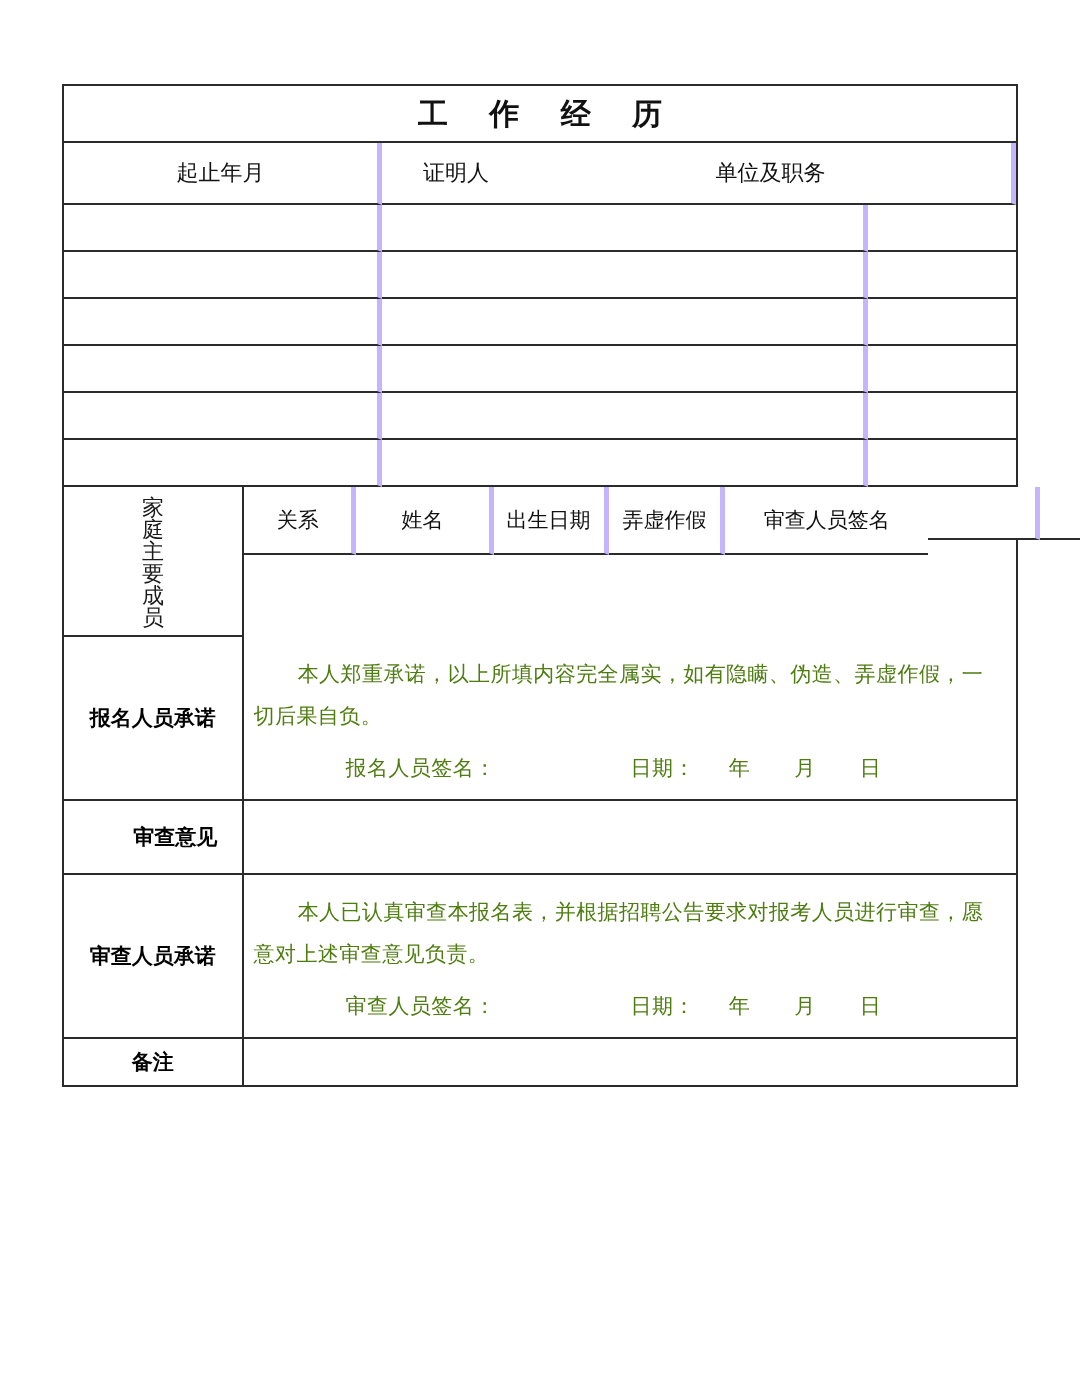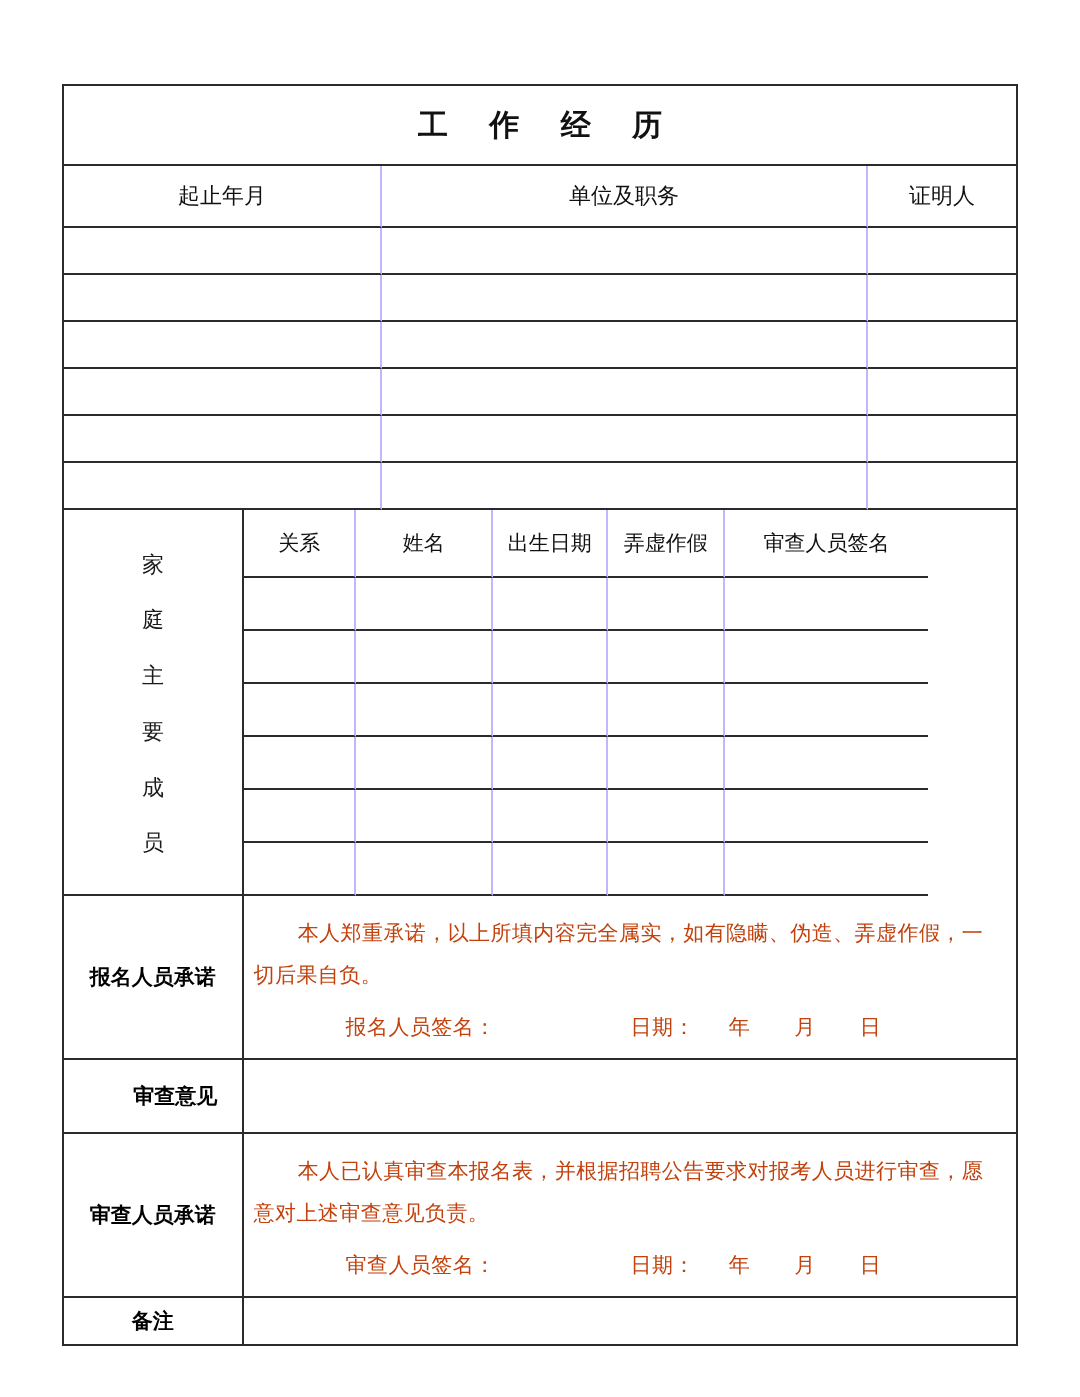--- a/index.html
+++ b/index.html
@@ -34,36 +34,36 @@
   }
 
   .row {
     display: flex;
     width: 100%;
     box-sizing: border-box;
   }
 
   .cell {
     box-sizing: border-box;
-    border-right: 2px solid #c4b5fd;
+    border-right: 5px solid #c4b5fd;
     border-bottom: 2px solid #2b2b2b;
     display: flex;
     align-items: center;
     justify-content: center;
     font-size: 21px;
     line-height: 1.25;
     color: #111;
     background: #fff;
   }
   .cell.last-col { border-right: none; }
 
   
   .title-cell {
     width: 100%;
-    height: 80px;
+    height: 57px;
     border-right: none;
     font-weight: bold;
     font-size: 30px;
     letter-spacing: 0.55em;
     text-indent: 0.55em;
     font-family: "Liberation Sans", "DejaVu Sans", sans-serif;
   }
 
   
   .we-c1 { width: 318px; }
@@ -88,21 +88,21 @@
     justify-content: space-evenly;
     padding: 10px 0 6px;
     font-size: 22px;
     line-height: 1;
   }
   .fam-label-col span { display: block; }
 
   .fam-right {
     width: 684px;
     display: flex;
-    flex-direction: column;
+    flex-direction: row;
   }
 
   .f-c1 { width: 127px; }
   .f-c2 { width: 155px; }
   .f-c3 { width: 130px; }
   .f-c4 { width: 132px; }
   .f-c5 { width: 230px; }
 
   .fam-head .cell { height: 68px; font-size: 21px; }
   .fam-body .cell { height: 53px; }
@@ -123,21 +123,21 @@
     color: #000000;
   }
   .blk-body {
     width: 774px;
     box-sizing: border-box;
     border-bottom: 2px solid #2b2b2b;
     padding: 16px 14px 10px 10px;
     font-family: "Liberation Serif", "DejaVu Serif", serif;
     font-size: 21px;
     line-height: 2.0;
-    color: #c2410c;
+    color: #4d7c0f;
   }
   .blk-body p {
     margin: 0;
     text-indent: 2.1em;
     letter-spacing: 0.02em;
   }
   .sign-line {
     margin: 10px 0 0 0;
     display: flex;
     font-size: 21px;
@@ -171,22 +171,22 @@
 <div class="page">
 
   <div class="form-frame">
 
     <div class="row">
       <div class="cell title-cell">工 作 经 历</div>
     </div>
 
     <div class="row we-head">
       <div class="cell we-c1">起止年月</div>
+      <div class="cell we-c3 last-col">证明人</div>
       <div class="cell we-c2">单位及职务</div>
-      <div class="cell we-c3 last-col">证明人</div>
     </div>
 
     <div class="row we-body">
       <div class="cell we-c1"></div>
       <div class="cell we-c2"></div>
       <div class="cell we-c3 last-col"></div>
     </div>
     <div class="row we-body">
       <div class="cell we-c1"></div>
       <div class="cell we-c2"></div>

